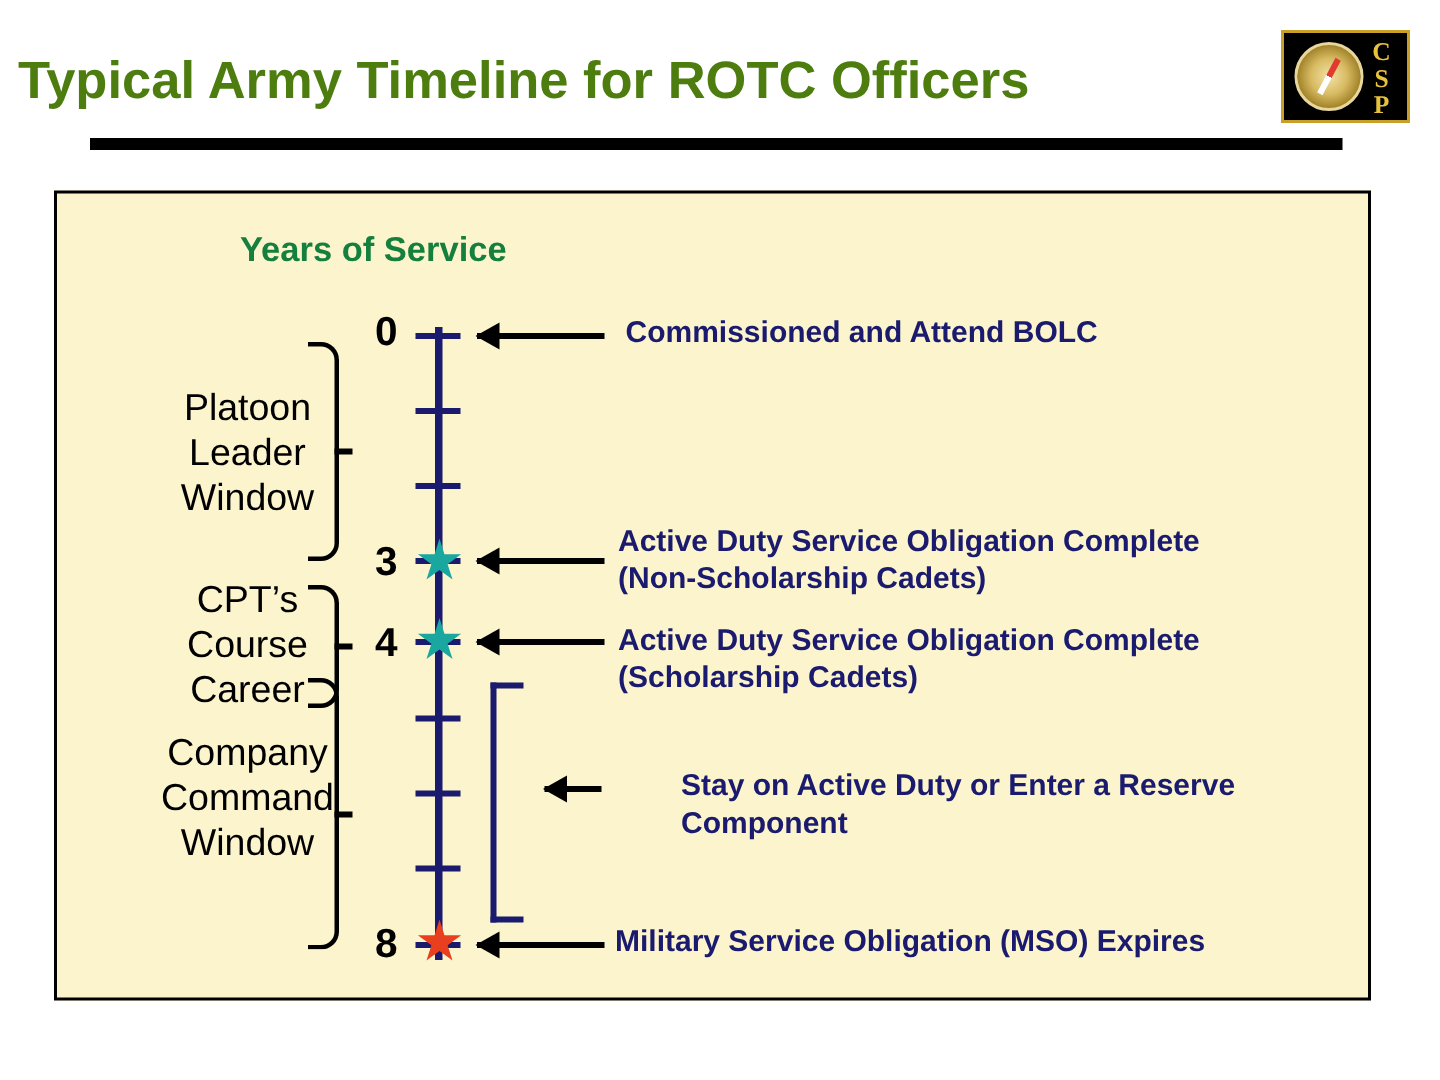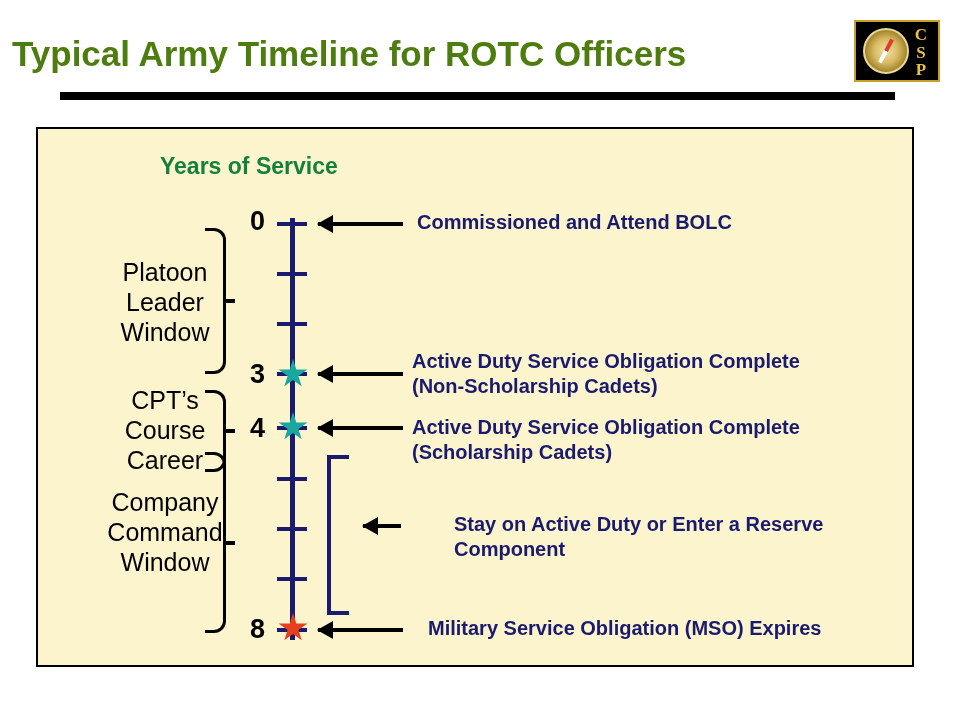--- a/index.html
+++ b/index.html
@@ -275,21 +275,21 @@
 <div class="callout" style="left:412px; top:415px; width:470px;">
   <div>Active Duty Service Obligation Complete</div>
   <div>(Scholarship Cadets)</div>
 </div>
 
 <div class="callout" style="left:410px; top:512px; width:460px;margin-left:44px;">
   <div>Stay on Active Duty or Enter a Reserve</div>
   <div>Component</div>
 </div>
 
-<div class="callout" style="left:410px; top:616px; width:470px;margin-left:18px;">
+<div class="callout" style="left:410px; top:616px; width:470px;">
   <div>Military Service Obligation (MSO) Expires</div>
 </div>
 
 <div class="brace right" style="left:205px; top:228px; height:140px;"></div>
 <div class="win-label" style="left:80px; top:257px;">
   <div>Platoon</div>
   <div>Leader</div>
   <div>Window</div>
 </div>
 

